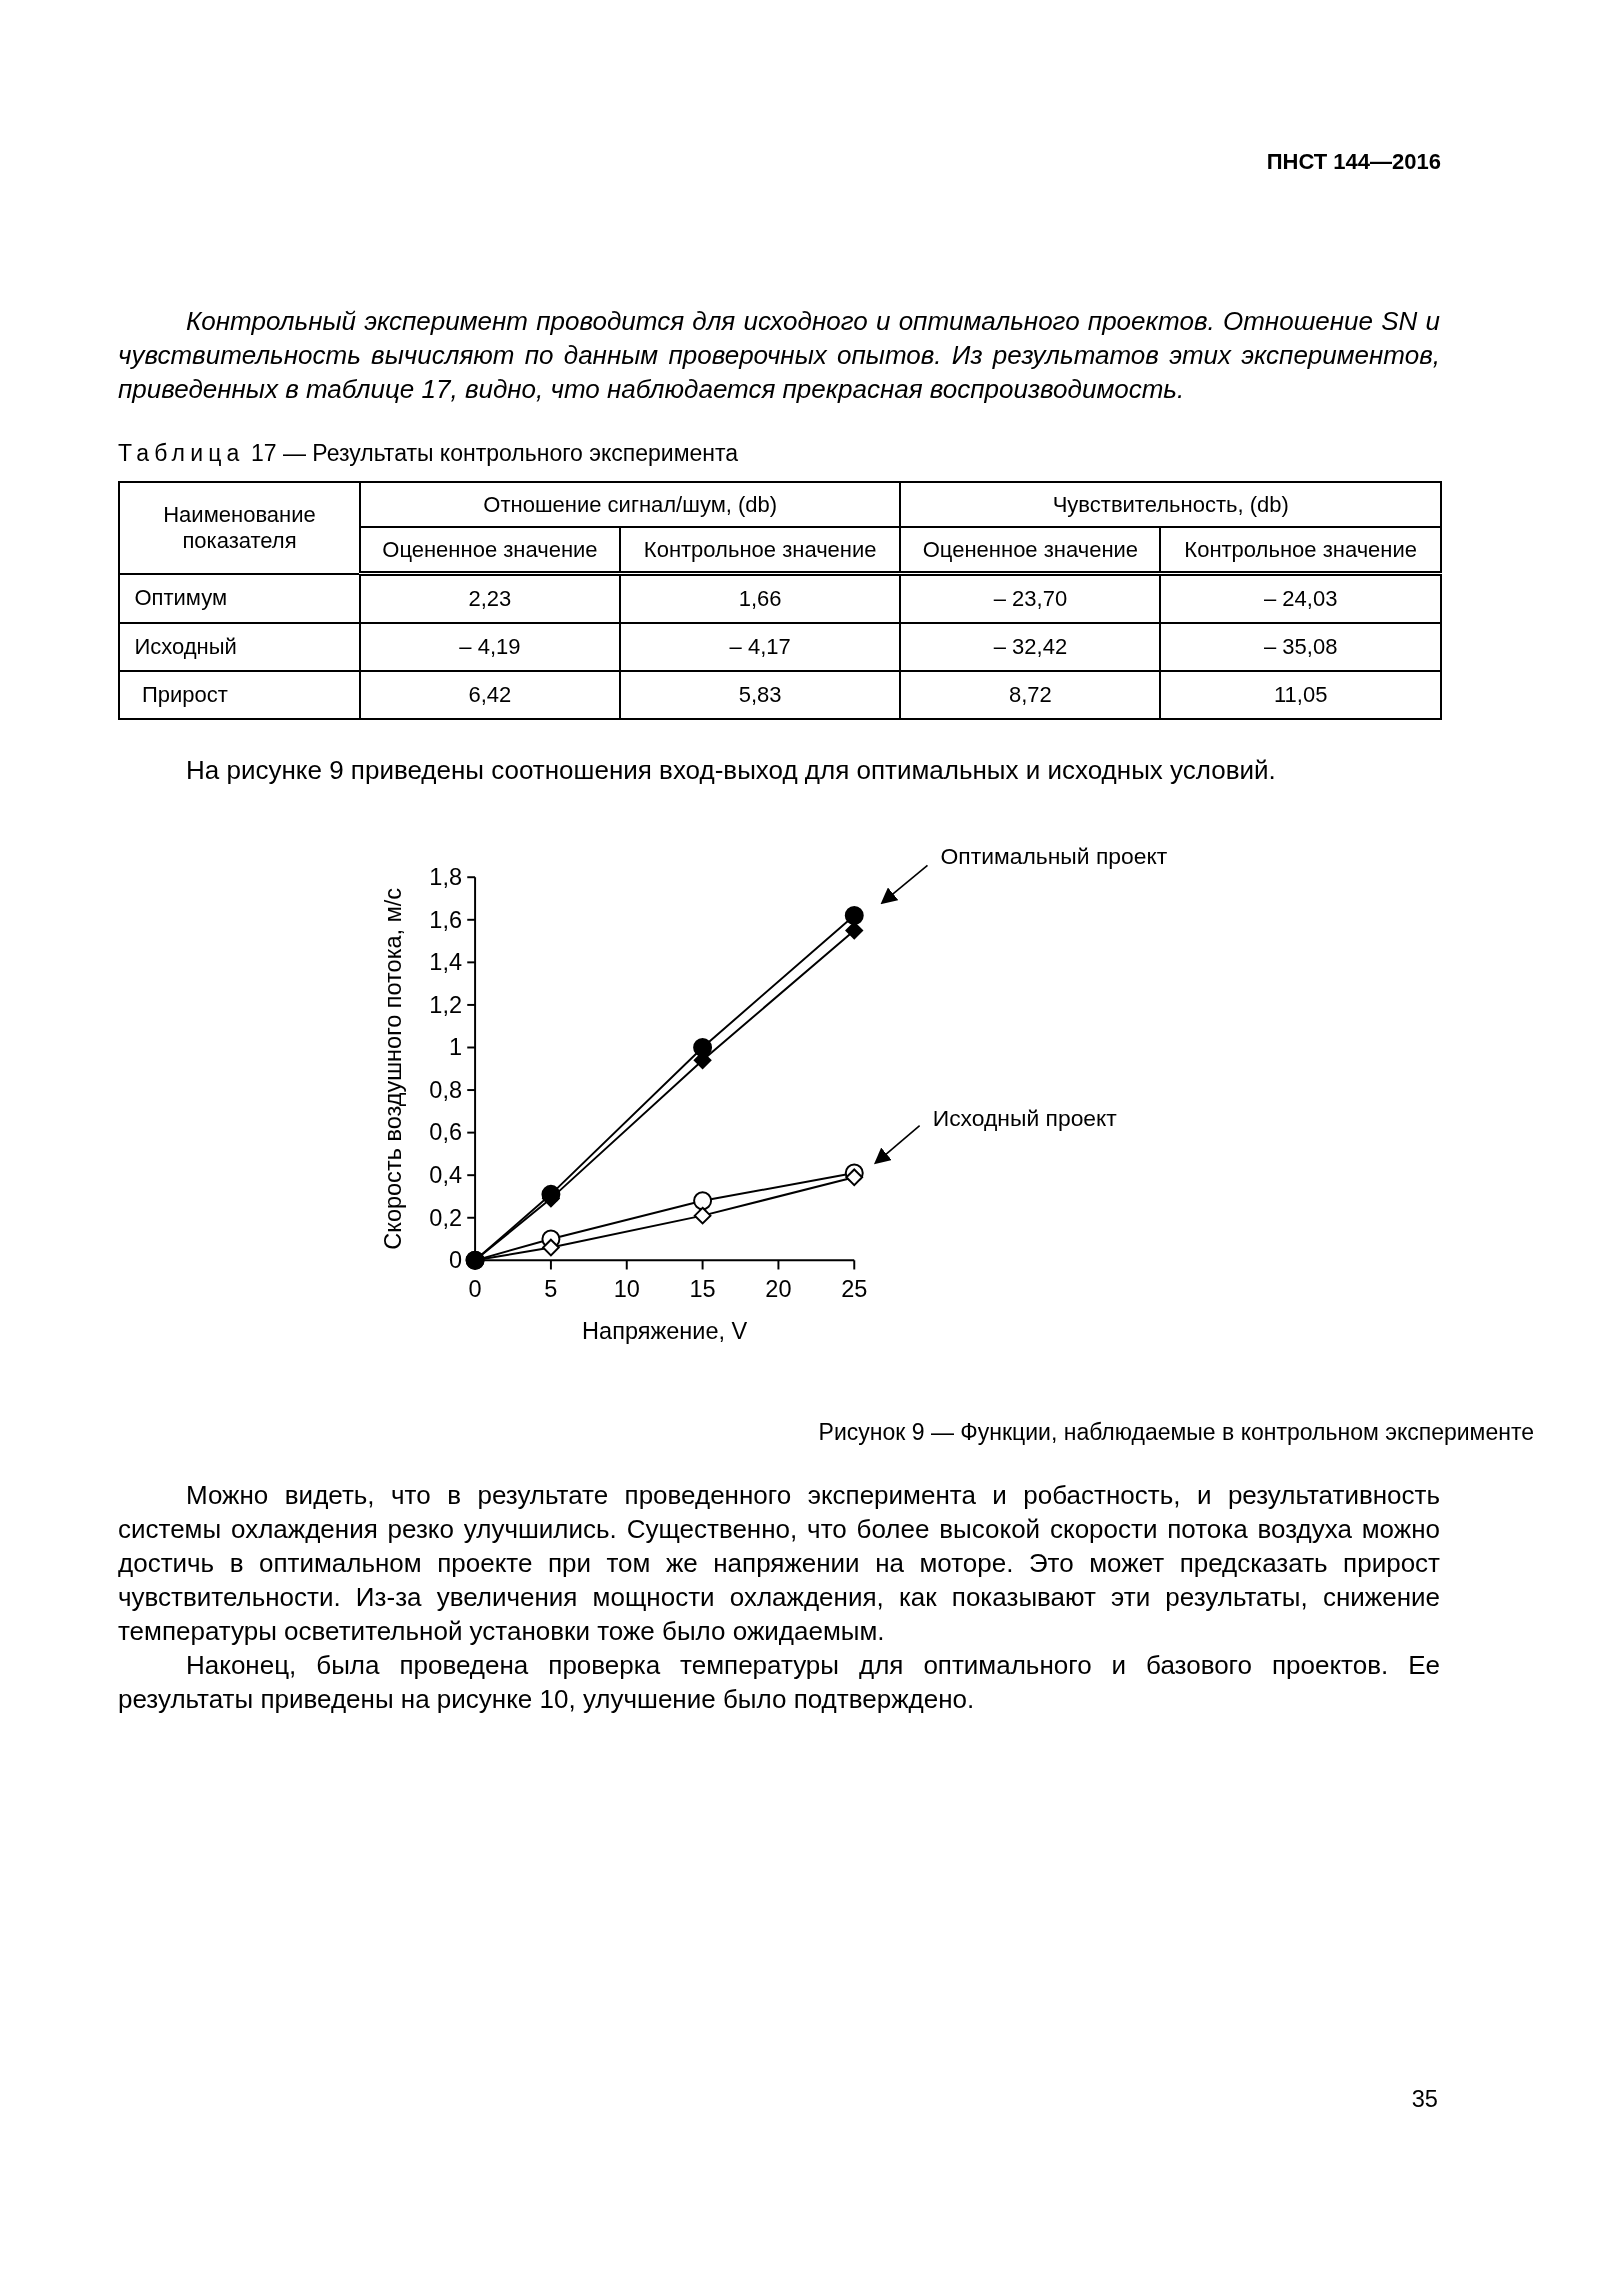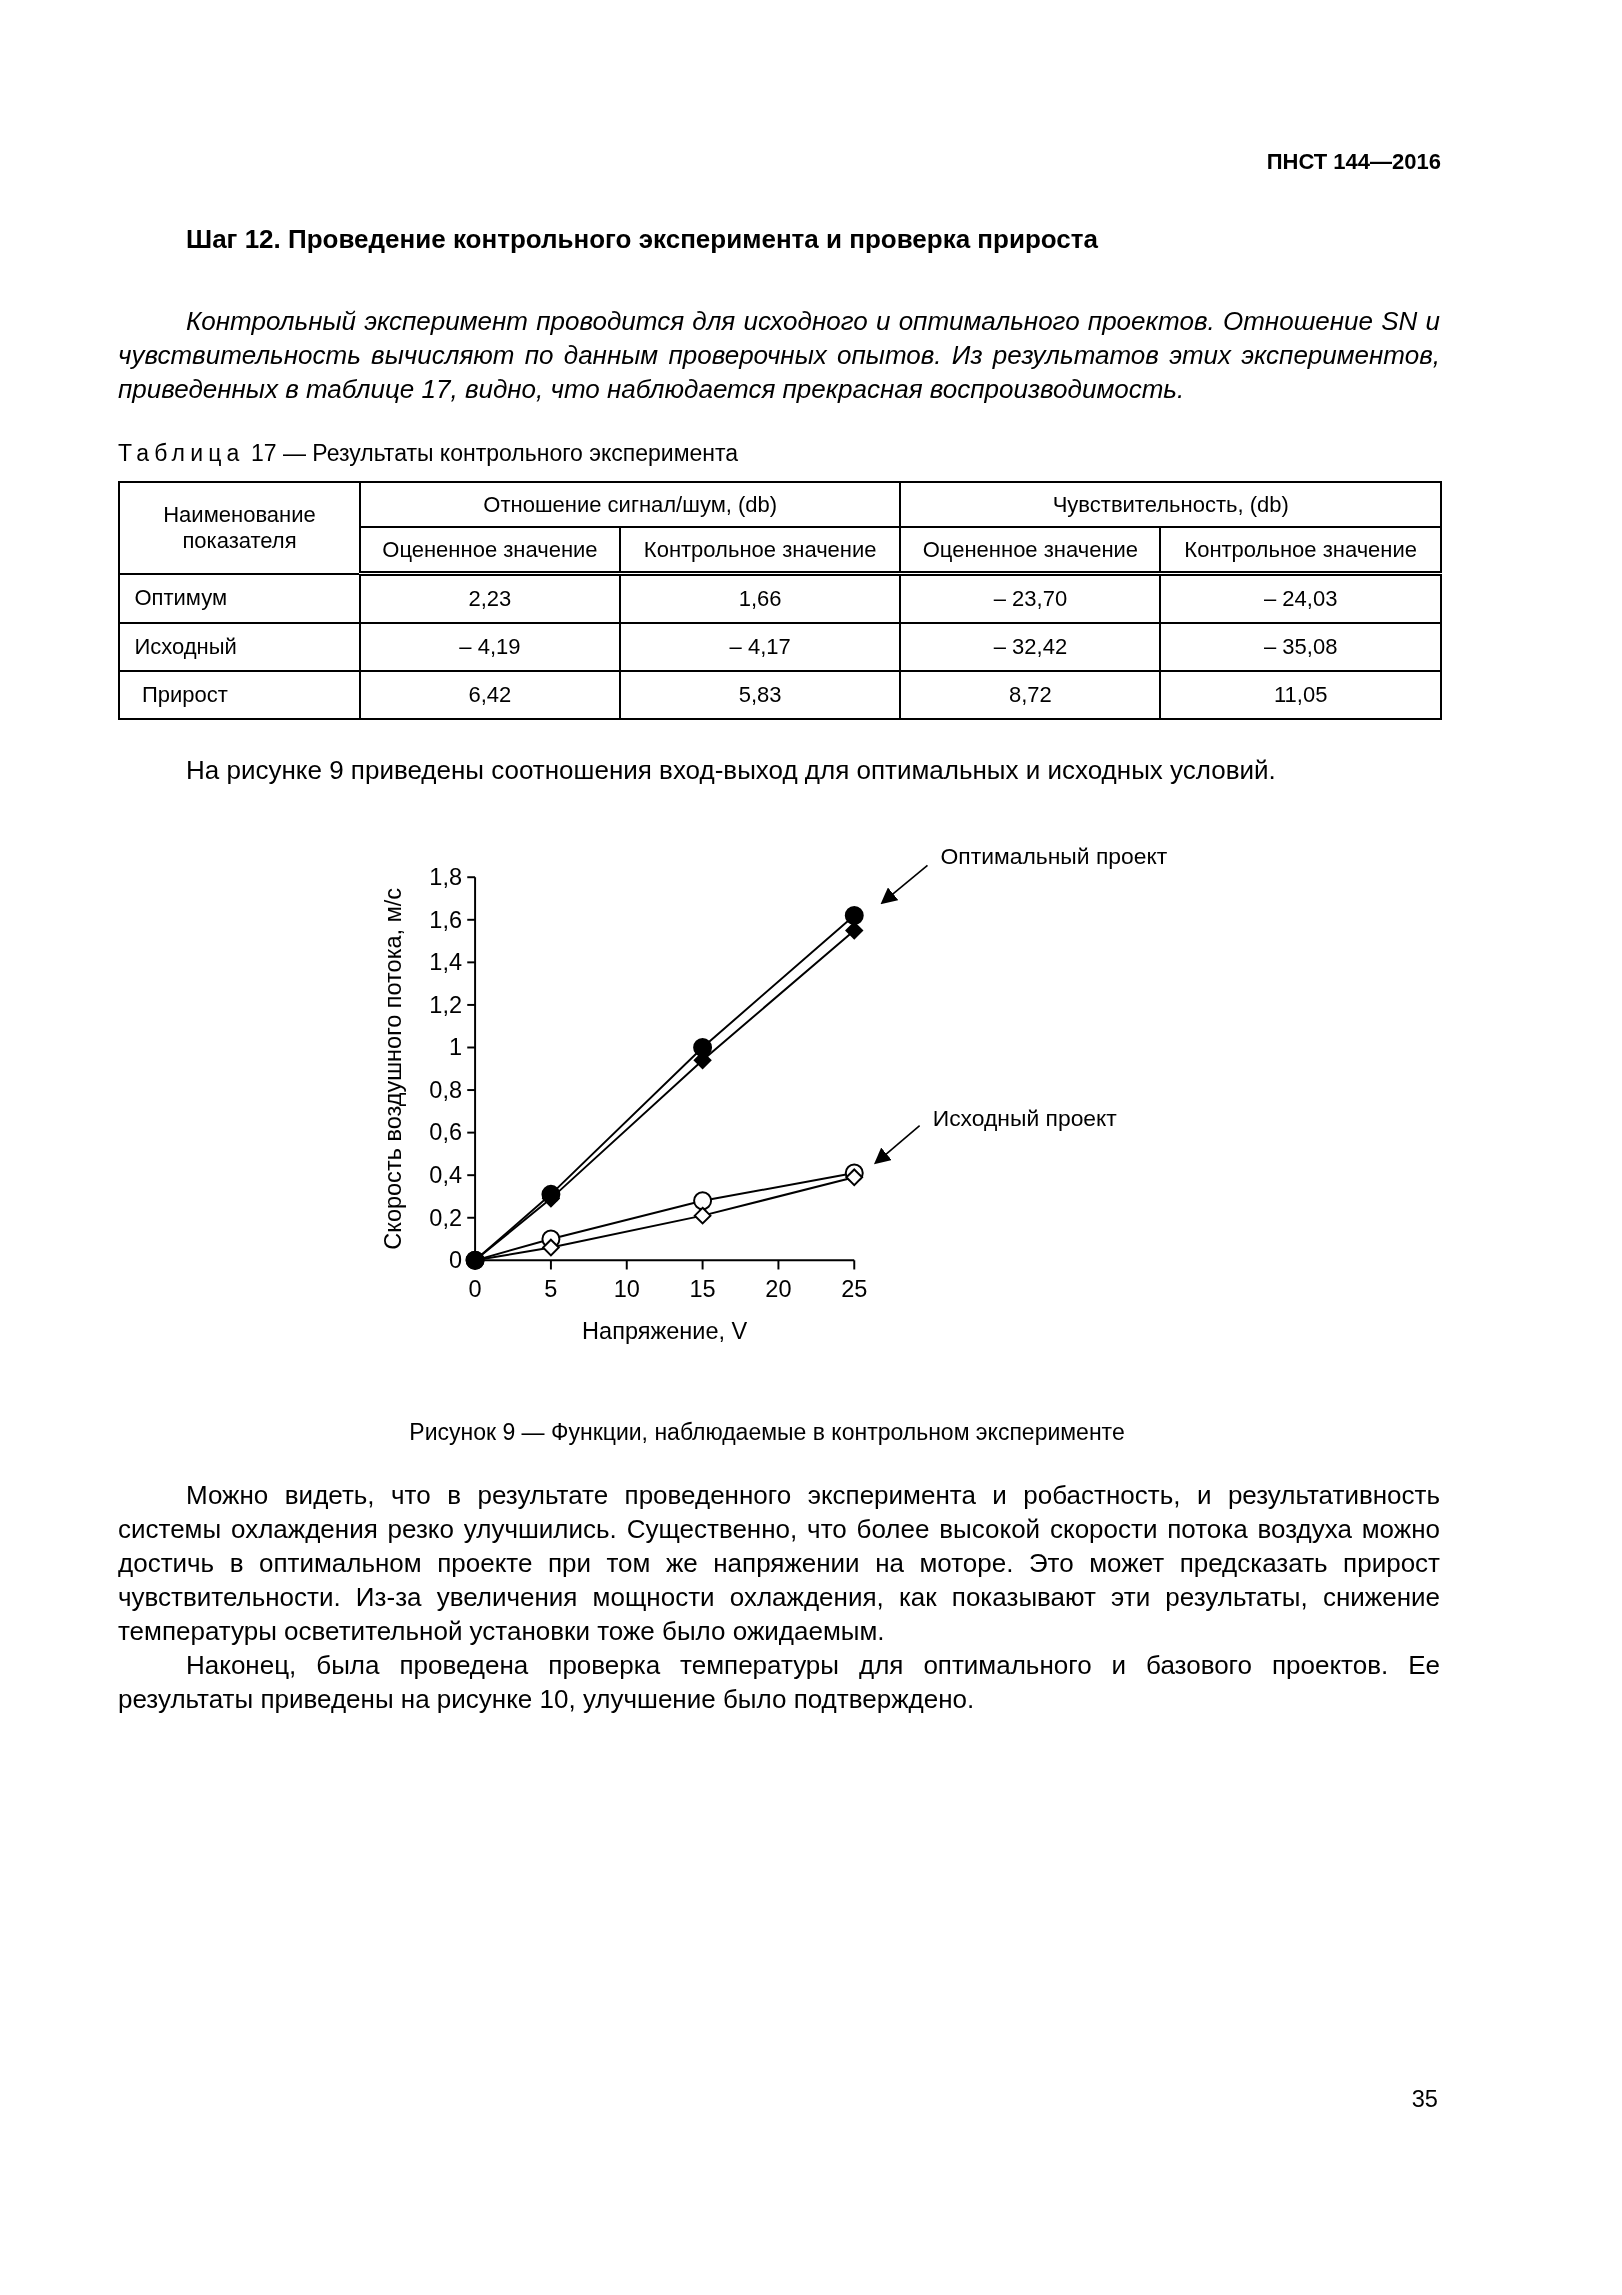--- a/index.html
+++ b/index.html
@@ -10,32 +10,31 @@
   .para .indent { display: inline-block; width: 68px; }
   .table-caption { position: absolute; left: 118px; top: 440px; font-size: 23px; }
   .table-caption .spaced { letter-spacing: 5.2px; }
   table.results { position: absolute; left: 118px; top: 481px; width: 1324px; border-collapse: collapse; font-size: 22px; }
   table.results td, table.results th { border: 2px solid #000; text-align: center; font-weight: normal; padding: 0; }
   table.results th { height: 43px; }
   table.results tr.head-bottom th { border-bottom: 5.9px double #000; }
   table.results td { height: 46px; }
   table.results td.rowlabel { text-align: left; padding-left: 14.4px; }
   .col0 { width: 239px; }
-  .fig-caption { position: absolute; left: 0; width: 1534px; top: 1419px; text-align: center; font-size: 23px; }
+  .fig-caption { position: absolute; left: 0; width: 1534px; top: 1419px; text-align: right; font-size: 23px; }
   .page-number { position: absolute; right: 185px; top: 2086px; font-size: 23.6px; }
   svg.chart { position: absolute; left: 366px; top: 838px; }
   svg.chart text { font-family: "Liberation Sans", sans-serif; }
 </style>
 </head>
 <body>
 
 <div class="page-header">ПНСТ 144—2016</div>
 
 <div class="section-title">
-  <div>Шаг 12. Проведение контрольного эксперимента и проверка прироста</div>
 </div>
 
 <div class="para" style="top:304px;font-style:italic;"><span class="indent"></span><span>Контрольный эксперимент проводится для исходного и оптимального проектов. Отношение SN и чувствительность вычисляют по данным проверочных опытов. Из результатов этих экспериментов, приведенных в таблице 17, видно, что наблюдается прекрасная воспроизводимость.</span></div>
 
 <div class="table-caption"><span class="spaced">Таблица</span> <span>17 — Результаты контрольного эксперимента</span></div>
 
 <table class="results">
   <tbody>
       <tr>
     <th rowspan="2" class="col0">Наименование показателя</th>

